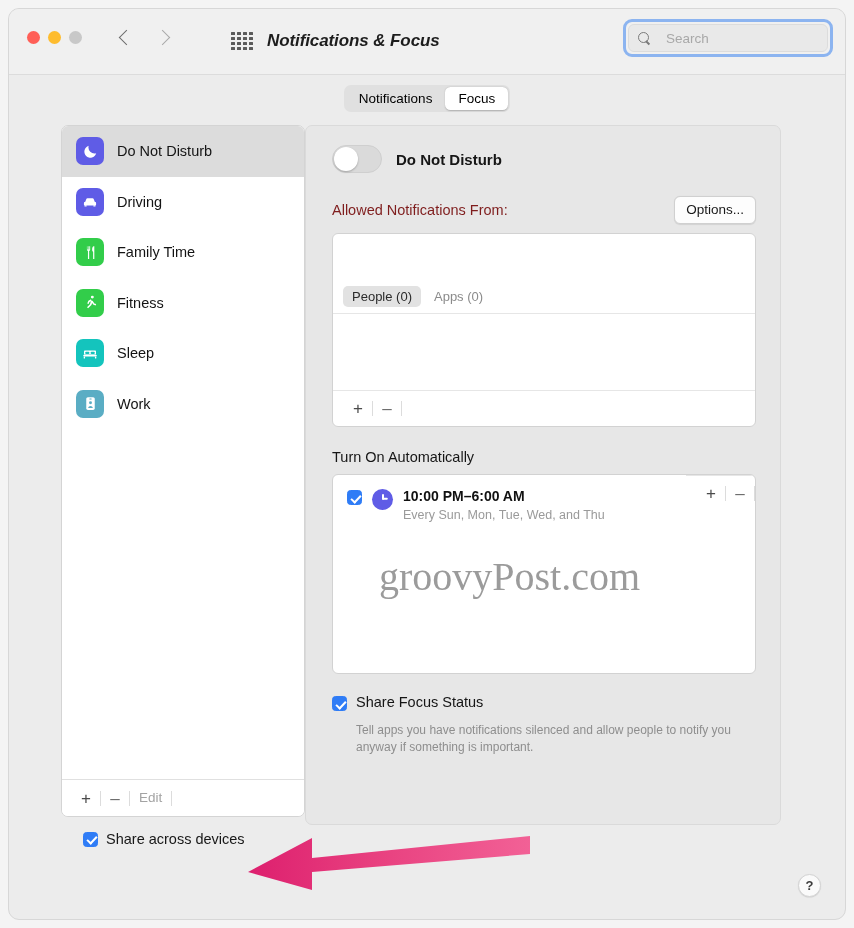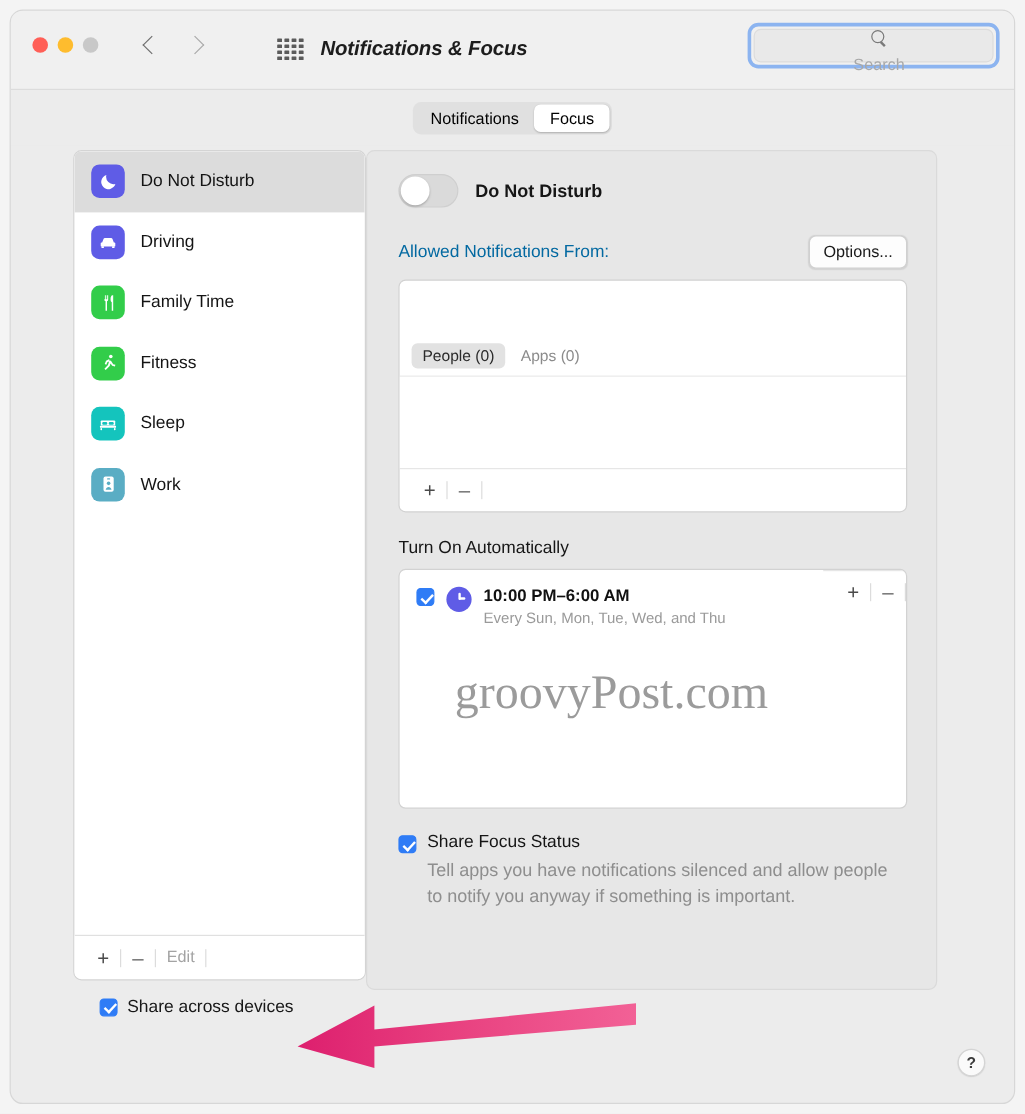--- a/index.html
+++ b/index.html
@@ -84,21 +84,21 @@
     border: 3px solid #8cb4f0;
     padding: 2px;
     background: transparent;
   }
   .searchfield {
     width: 100%; height: 100%;
     background: #e9e9e9;
     border: 1px solid #dcdcdc;
     border-radius: 6px;
     display: flex; align-items: center;
-    padding-left: 9px; gap: 8px; flex-direction: column;
+    padding-left: 9px; gap: 15px;
   }
   .mag { width: 13px; height: 13px; position: relative; flex: none; }
   .mag::before {
     content: ""; position: absolute; left: 0; top: 0;
     width: 9px; height: 9px; border: 1.6px solid #7a7a7a; border-radius: 50%;
   }
   .mag::after {
     content: ""; position: absolute; left: 8px; top: 8.5px;
     width: 5px; height: 1.6px; background: #7a7a7a; transform: rotate(45deg);
     transform-origin: left center;
@@ -232,21 +232,21 @@
     width: 24px; height: 24px; border-radius: 50%;
     background: #fff;
     box-shadow: 0 1px 2px rgba(0,0,0,0.25);
   }
   .togglerow .lbl { font-size: 15px; font-weight: bold; color: #161616; }
 
   .allowedrow {
     display: flex; align-items: center; justify-content: space-between;
     margin-top: 22px;
   }
-  .allowedrow .lbl { font-size: 14.5px; color: #0369a1; }
+  .allowedrow .lbl { font-size: 14.5px; color: #7f1d1d; }
   .optbtn {
     background: #fdfdfd;
     border: 1px solid #d0d0d0;
     border-radius: 6px;
     font-size: 13.5px; color: #191919;
     padding: 5px 11px 6px;
     box-shadow: 0 0.5px 1px rgba(0,0,0,0.09);
     cursor: default;
   }
 
@@ -314,21 +314,21 @@
     font-family: "Liberation Serif", serif;
     font-size: 40px;
     color: #9b9b9b;
   }
 
   .sfs {
     margin-top: 20px;
     display: flex; gap: 9px; align-items: flex-start;
   }
   .sfs-title { font-size: 14.5px; color: #151515; }
-  .sfs-desc { font-size: 15px; color: #8e8e8e; line-height: 1.45; margin-top: 5px; max-width: 410px; }
+  .sfs-desc { font-size: 12px; color: #8e8e8e; line-height: 1.45; margin-top: 12px; max-width: 410px; }
 
   .helpbtn {
     position: absolute;
     right: 24px; bottom: 24px;
     width: 23px; height: 23px; border-radius: 50%;
     background: #fafafa;
     border: 1px solid #d4d4d4;
     display: flex; align-items: center; justify-content: center;
     font-size: 13px; font-weight: bold; color: #3b3b3b;
     box-shadow: 0 0.5px 1px rgba(0,0,0,0.12);

